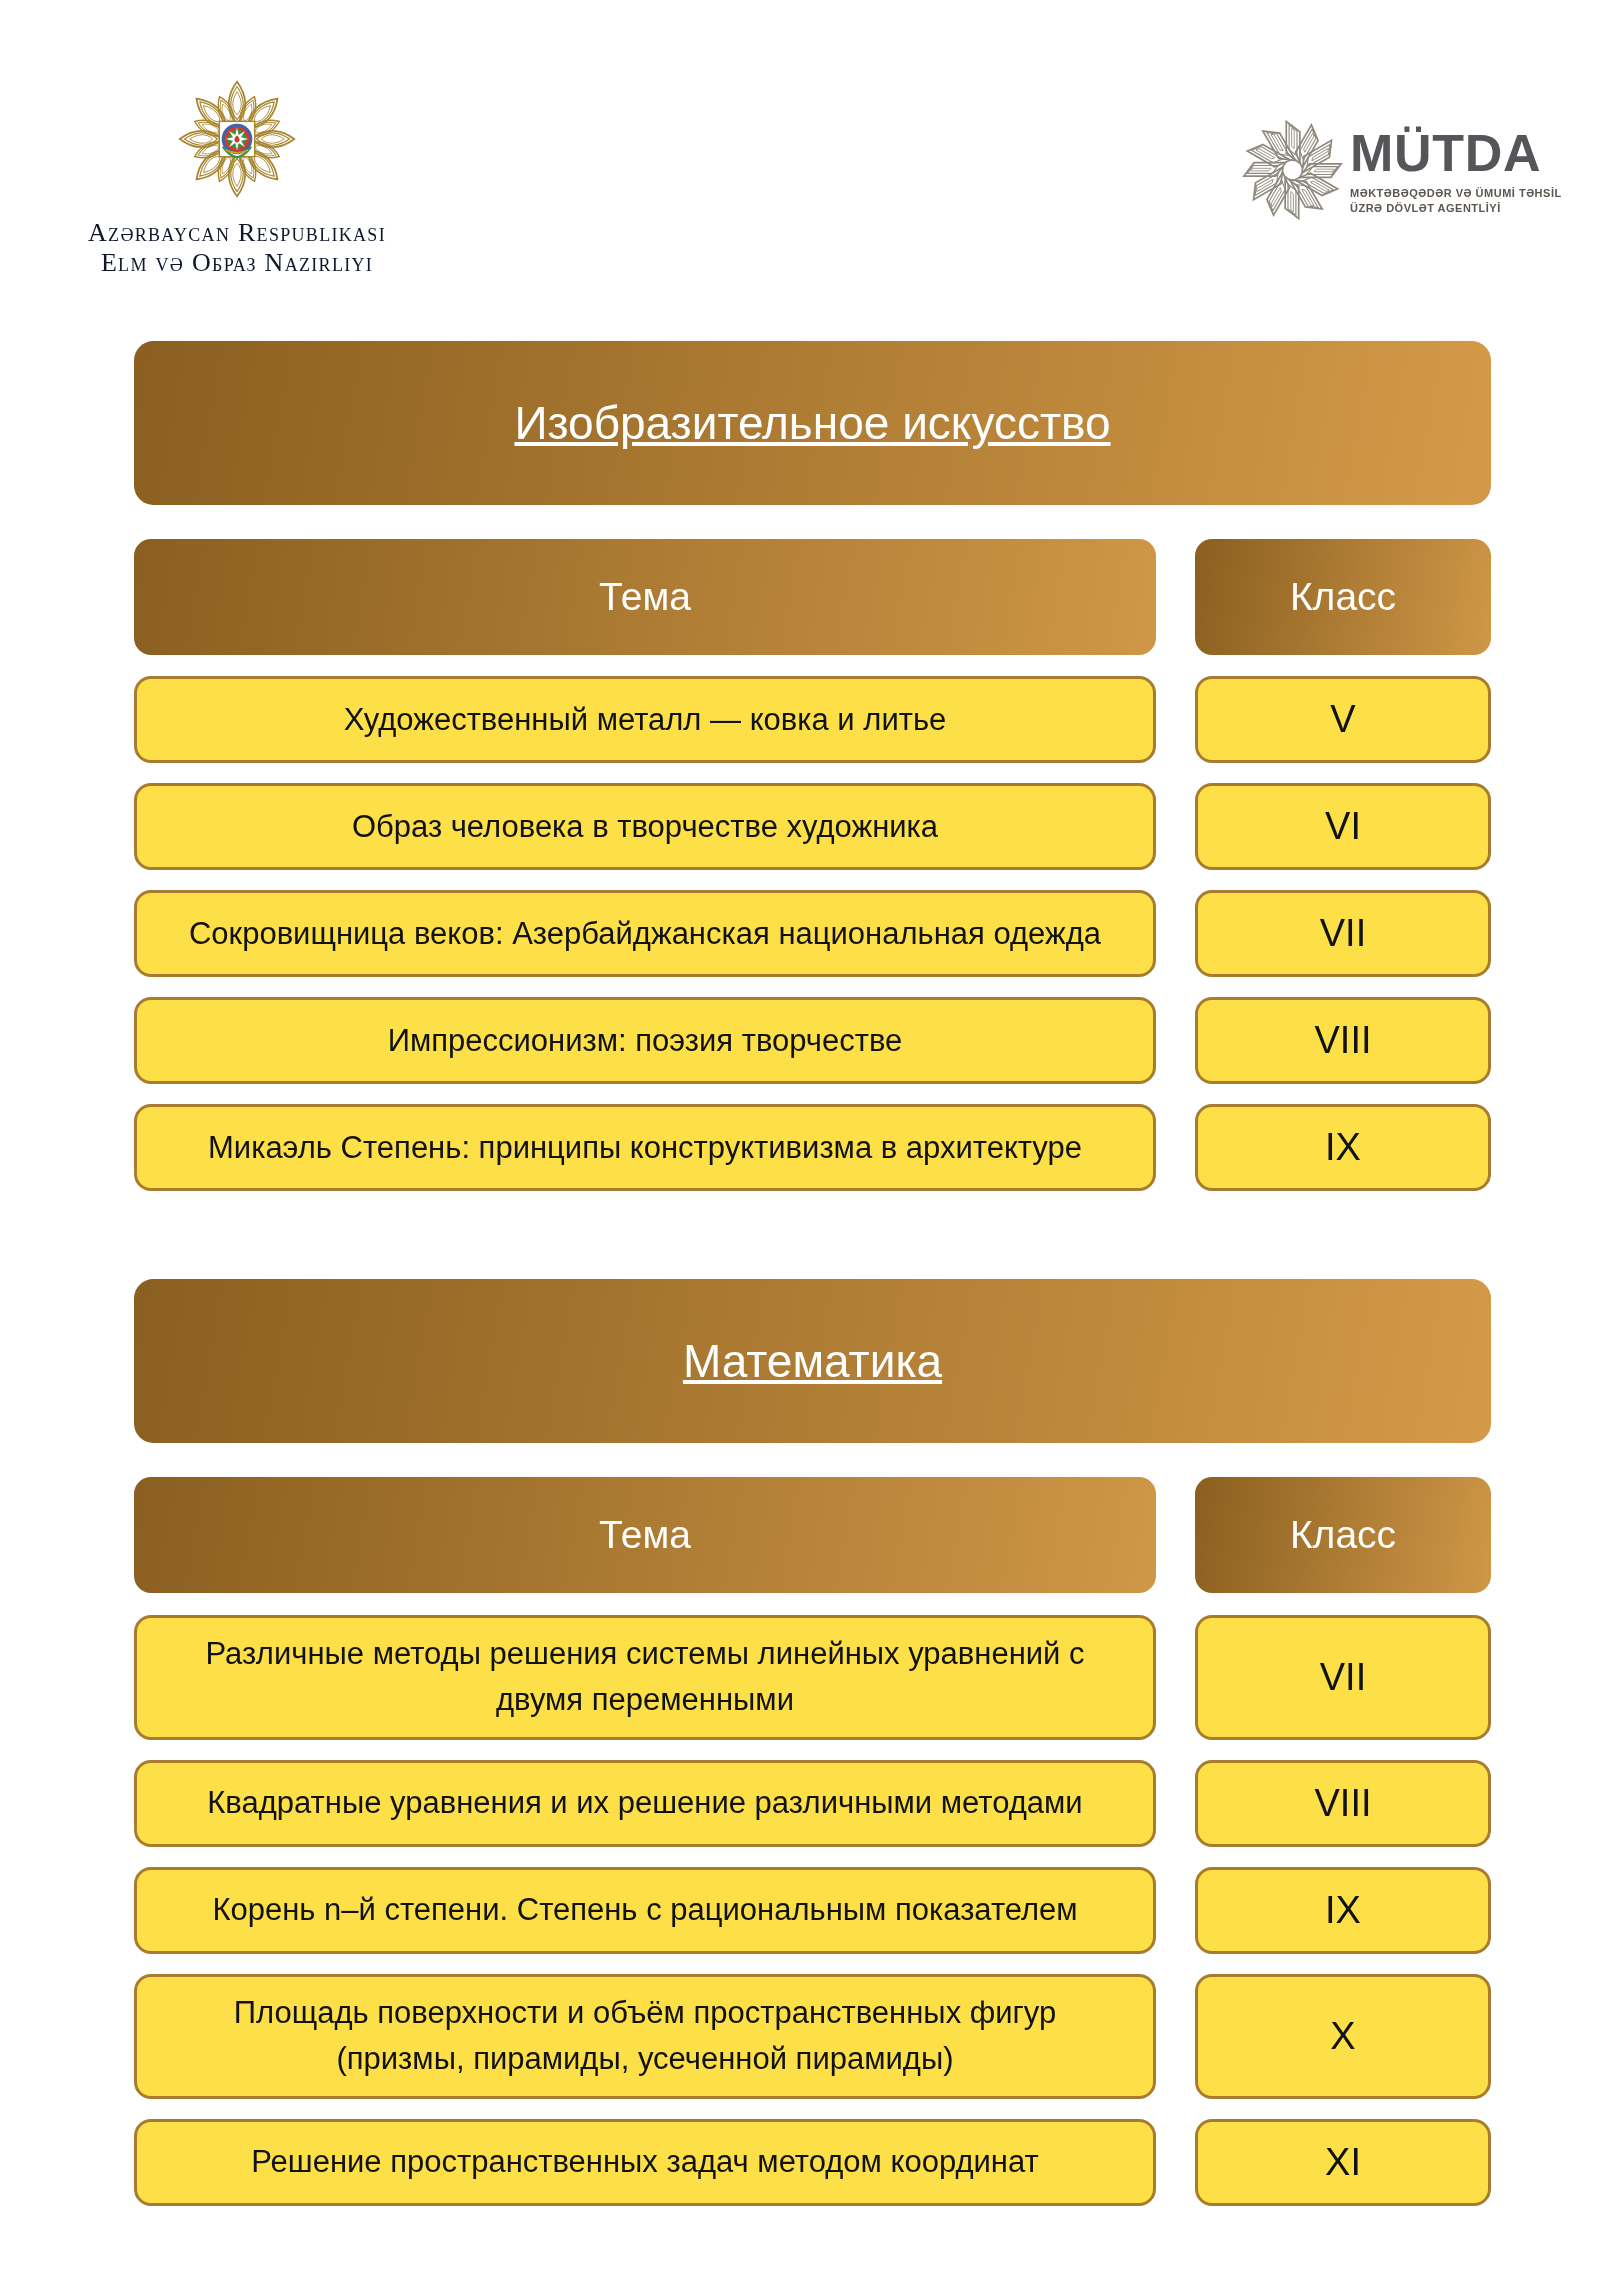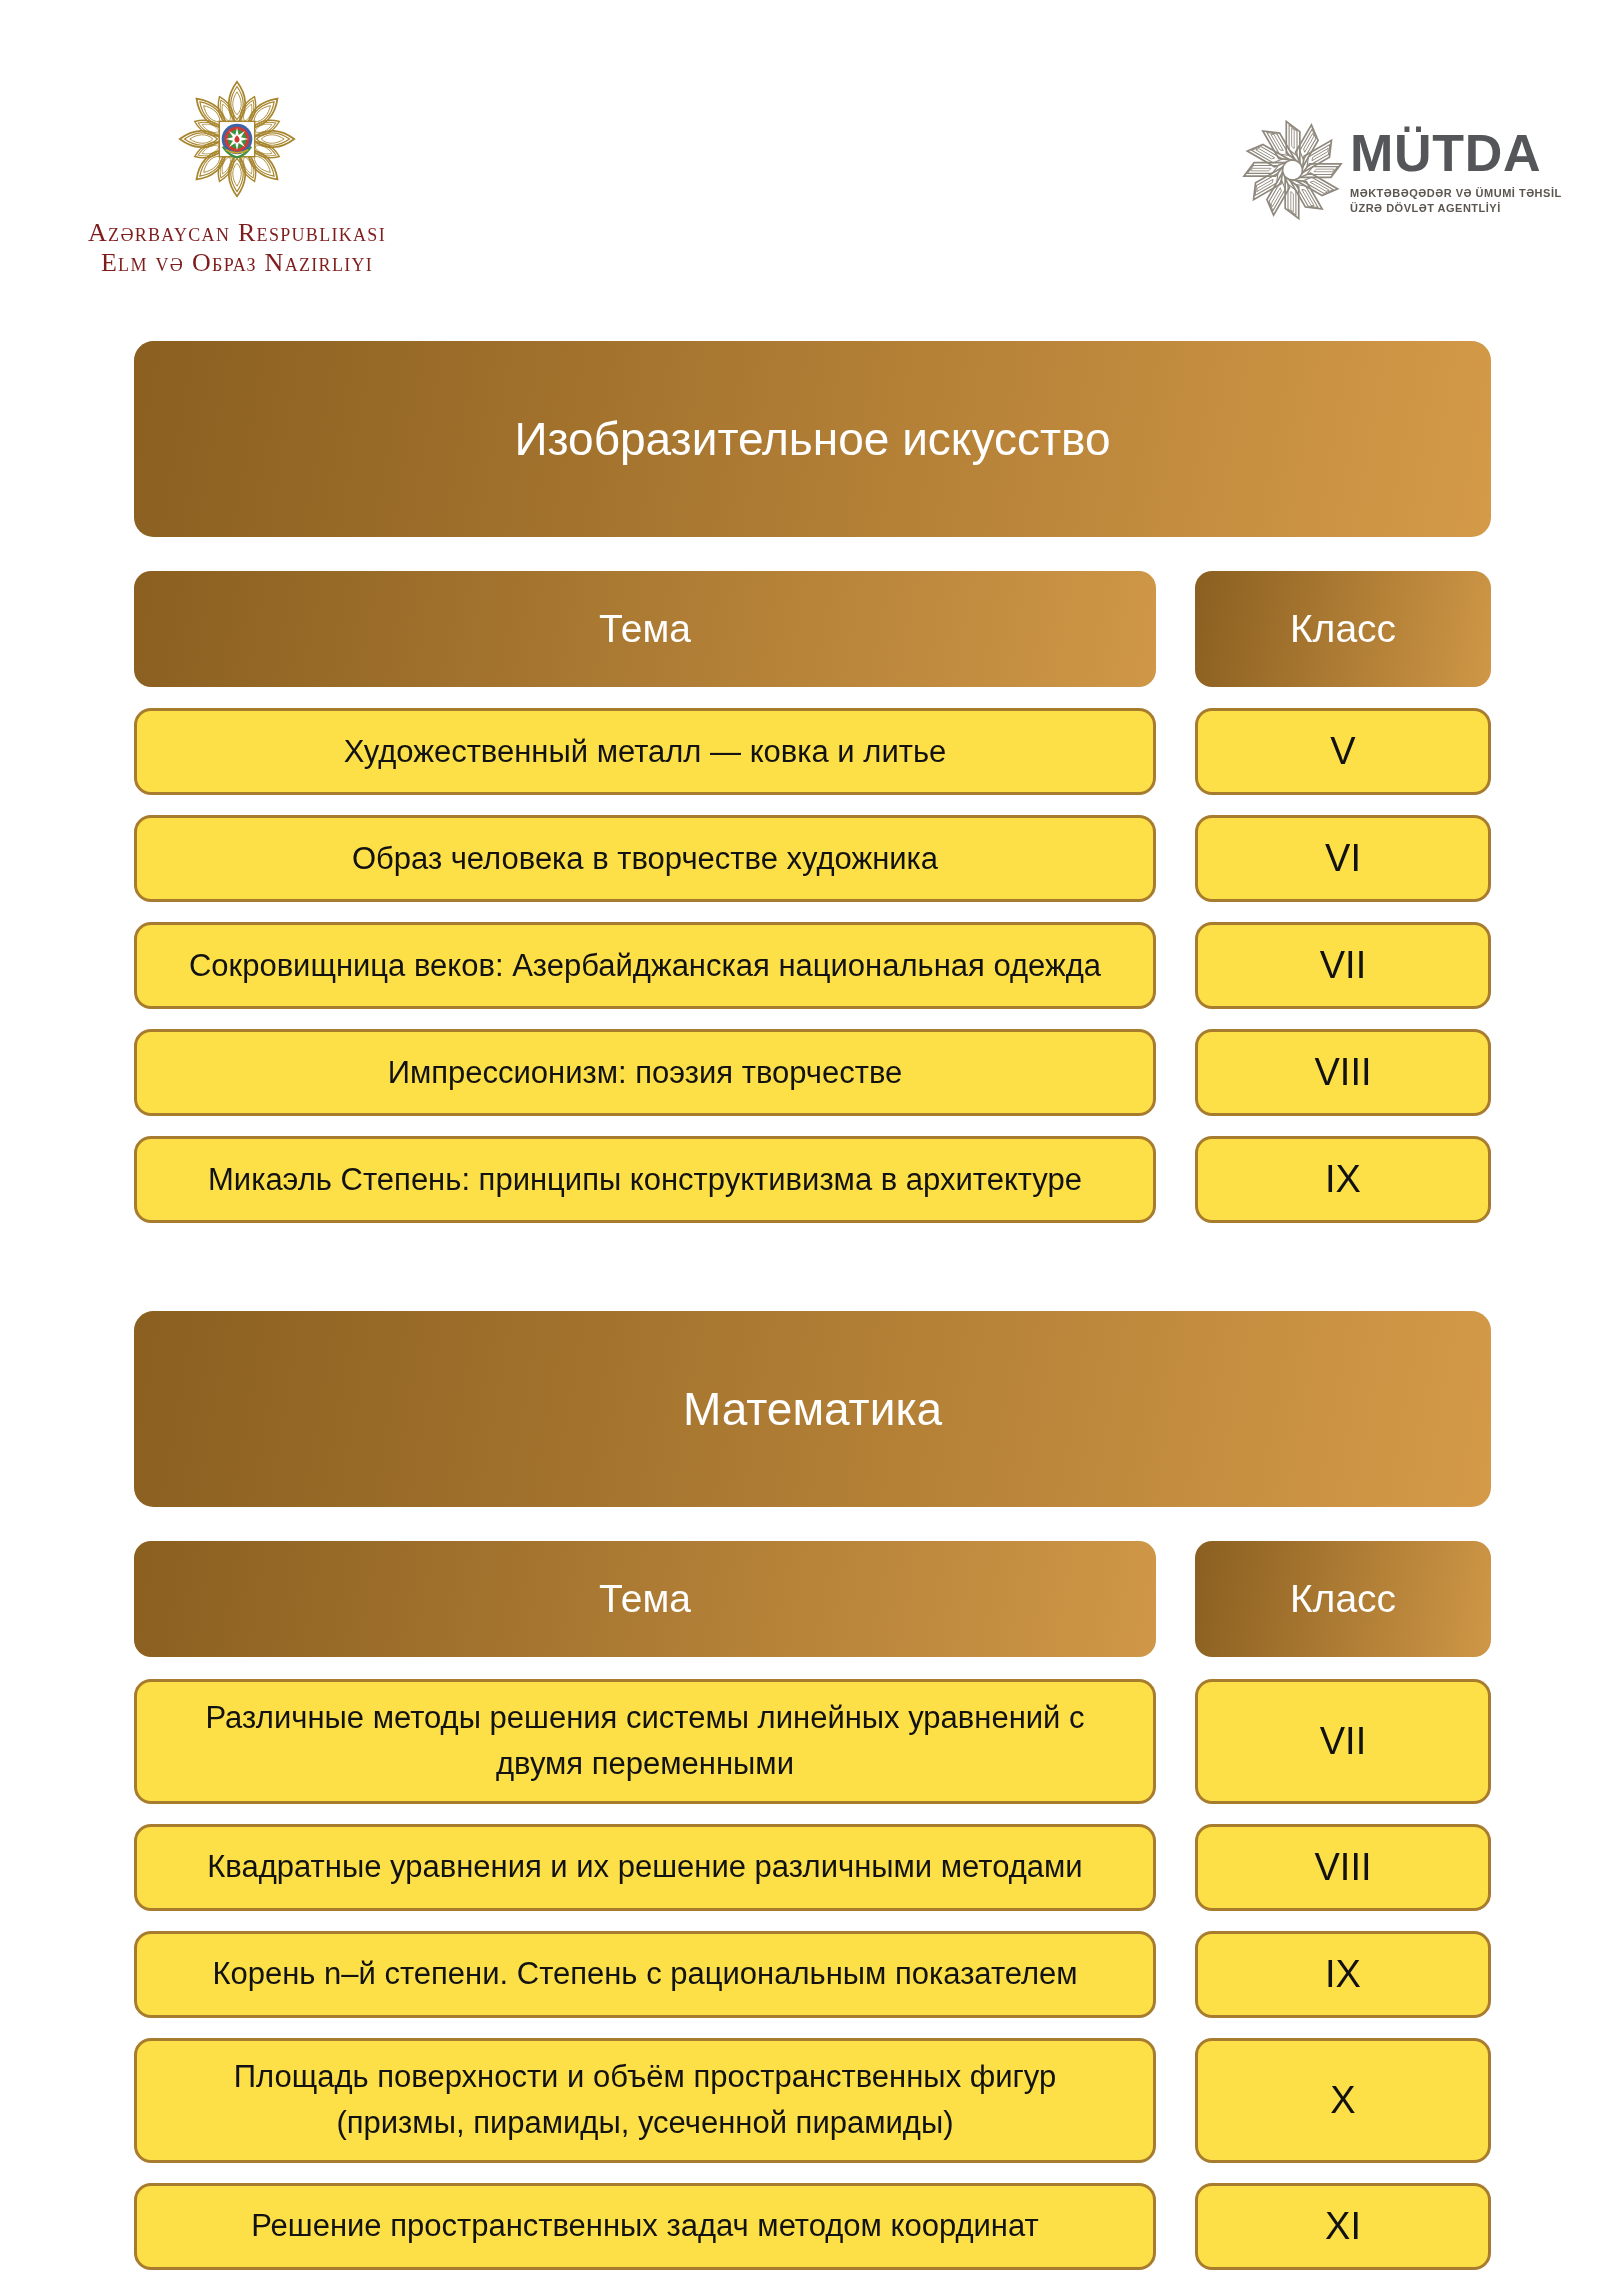--- a/index.html
+++ b/index.html
@@ -14,21 +14,21 @@
   
   .ministry-logo {
     position: absolute; left: 80px; top: 77px; width: 314px;
     text-align: center;
   }
   .ministry-logo svg { display: block; margin: 0 auto; }
   .ministry-name {
     margin-top: 14.4px;
     font-family: "Liberation Serif", serif;
     font-variant: small-caps;
-    color: #7f1d1d;
+    color: #0f172a;
     font-size: 26px; line-height: 1.12; letter-spacing: 1.3px;
     white-space: nowrap;
   }
   .agency-logo {
     position: absolute; left: 1236px; top: 107px;
     display: flex; align-items: flex-start;
   }
   .agency-text { margin-left: 1px; margin-top: 17px; }
   .agency-acronym {
     font-size: 52px; font-weight: 800; color: #55565a;
@@ -37,25 +37,26 @@
   .agency-subtitle {
     margin-top: 2.6px;
     font-size: 11px; font-weight: 700; color: #5b564f;
     letter-spacing: 0.5px; line-height: 1.32; white-space: nowrap;
   }
 
   
   .content { position: absolute; left: 134px; top: 341px; width: 1357px; }
 
   .section-banner {
-    height: 196px; border-radius: 19.6px;
+    height: 164px; border-radius: 19.6px;
     background: linear-gradient(100deg, #8a5f20 0%, #d49a48 100%);
     display: flex; align-items: center; justify-content: center;
     color: #ffffff; font-size: 46px;
     margin-bottom: 13.7px;
+    text-decoration: underline;
   }
   .col-headers { display: flex; gap: 39px; margin-bottom: 21.6px; }
   .col-header {
     height: 116px; border-radius: 17px;
     background: linear-gradient(100deg, #8a5f20 0%, #cf9747 100%);
     display: flex; align-items: center; justify-content: center;
     color: #ffffff; font-size: 39px; margin-top: 20px;
   }
   .col-header.topic { width: 1022px; flex: 0 0 auto; }
   .col-header.grade { flex: 1; }

